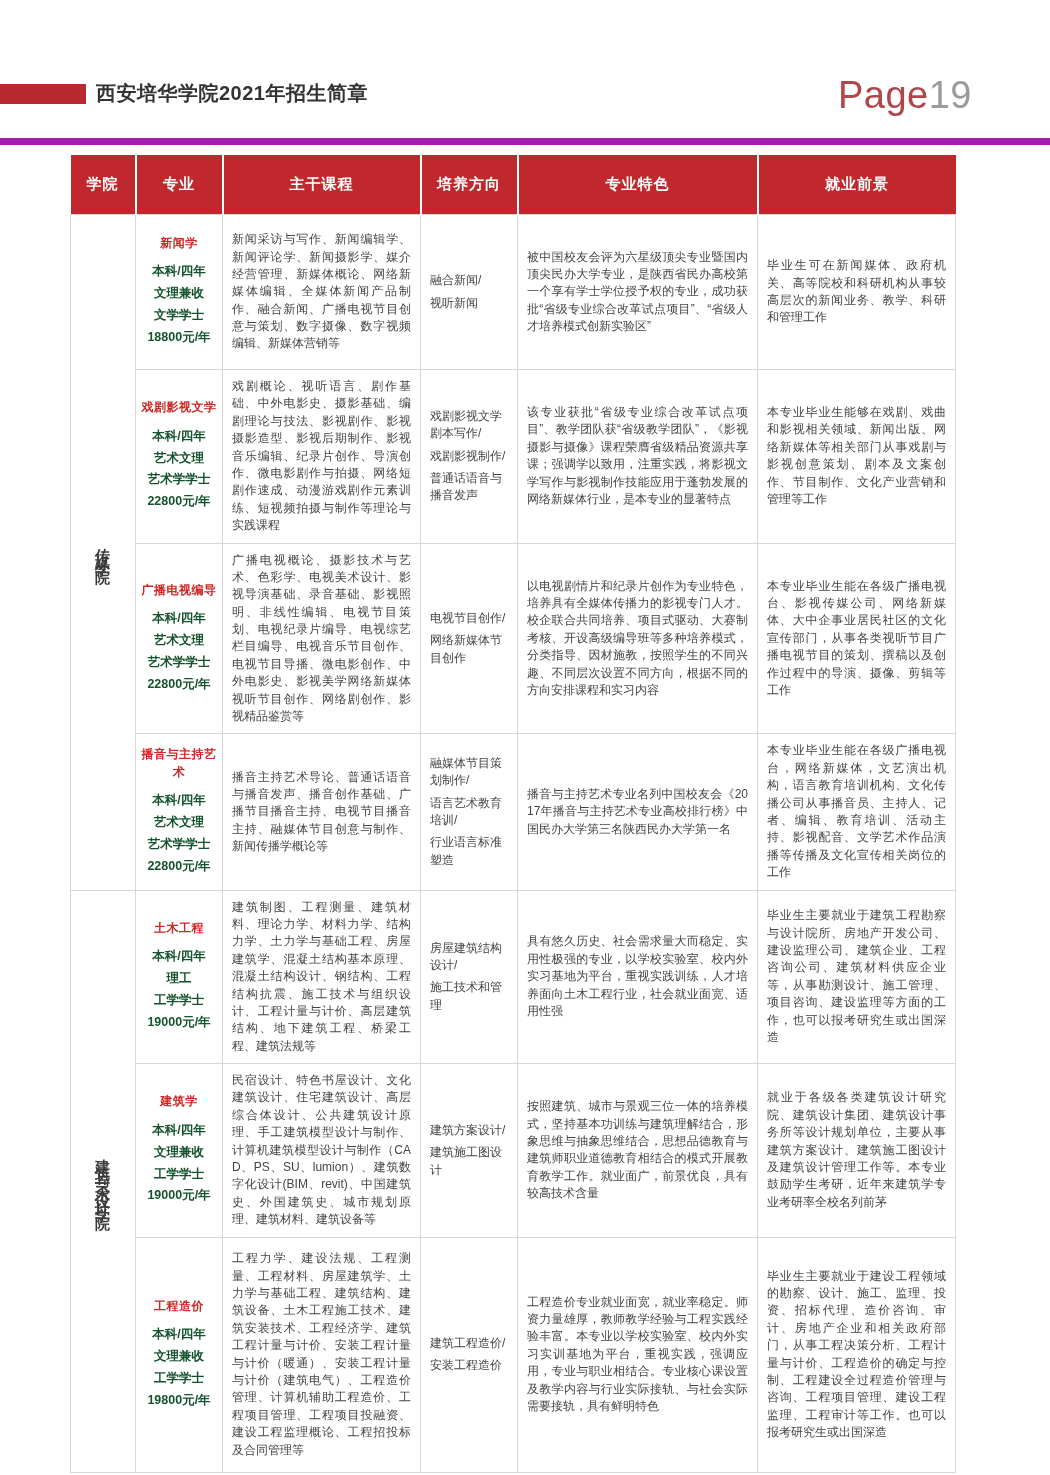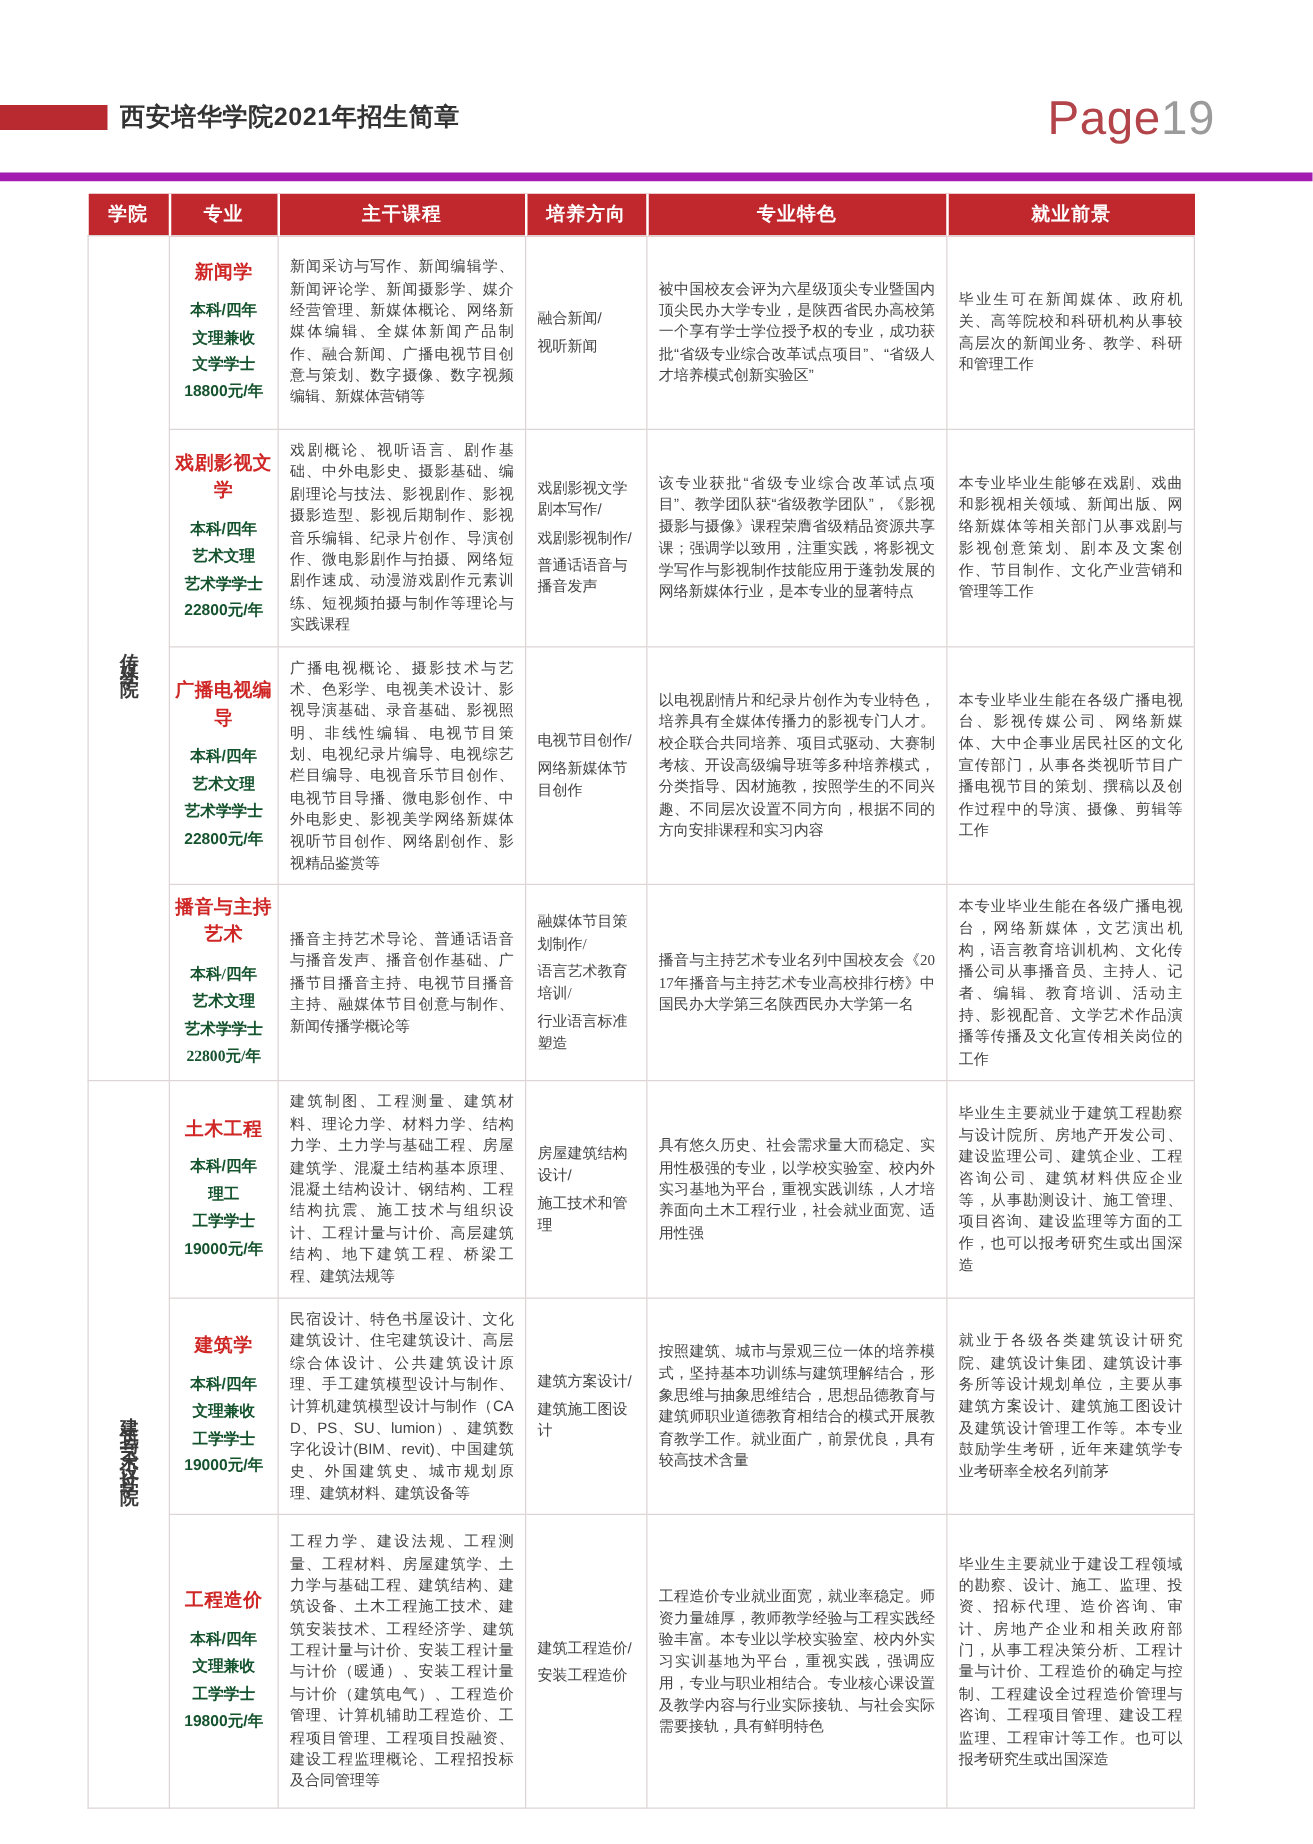--- a/index.html
+++ b/index.html
@@ -23,45 +23,45 @@
   }
   col.c-college{width:65px;}
   col.c-major{width:87px;}
   col.c-courses{width:198px;}
   col.c-direction{width:97px;}
   col.c-features{width:240px;}
   col.c-prospects{width:198px;}
 
   th{
     background:#c0282e;color:#fff;font-size:15px;font-weight:700;
-    padding:7px 4px;border-left:2px solid #fff;letter-spacing:1px;
+    padding:20px 4px;border-left:2px solid #fff;letter-spacing:1px;
   }
   th:first-child{border-left:none;}
 
   td{
     border:1px solid #ddd5d5;vertical-align:middle;
     padding:8px 9px;font-size:12px;line-height:1.45;color:#444;
     word-break:break-all;overflow:hidden;
   }
   tbody tr:nth-child(1){height:155px;}
   tbody tr:nth-child(2){height:170px;}
   tbody tr:nth-child(3){height:170px;}
-  tbody tr:nth-child(4){height:145px;font-family:Liberation Serif, serif;}
+  tbody tr:nth-child(4){height:145px;}
   tbody tr:nth-child(5){height:165px;}
   tbody tr:nth-child(6){height:168px;}
   tbody tr:nth-child(7){height:235px;}
 
   td.college-cell{text-align:center;background:#fff;}
   .college-text{
     display:inline-block;writing-mode:vertical-lr;text-orientation:upright;
     font-weight:700;font-size:15px;color:#3a3a3a;letter-spacing:7px;line-height:1;
   }
 
   td.major-cell{text-align:center;padding:8px 4px;}
-  .major-name{color:#cf2626;font-weight:700;font-size:15px;margin-bottom:9px;letter-spacing:.5px;}
+  .major-name{color:#cf2626;font-weight:700;font-size:12px;margin-bottom:9px;letter-spacing:.5px;}
   .major-info div{font-weight:600;color:#14532d;font-size:12.5px;line-height:1.75;}
 
   td.courses-cell,td.features-cell,td.prospects-cell{text-align:justify;}
   td.direction-cell div{margin:5px 0;}
 </style>
 </head>
 <body>
 
 <div class="page-header">
   <div class="red-bar"></div>

